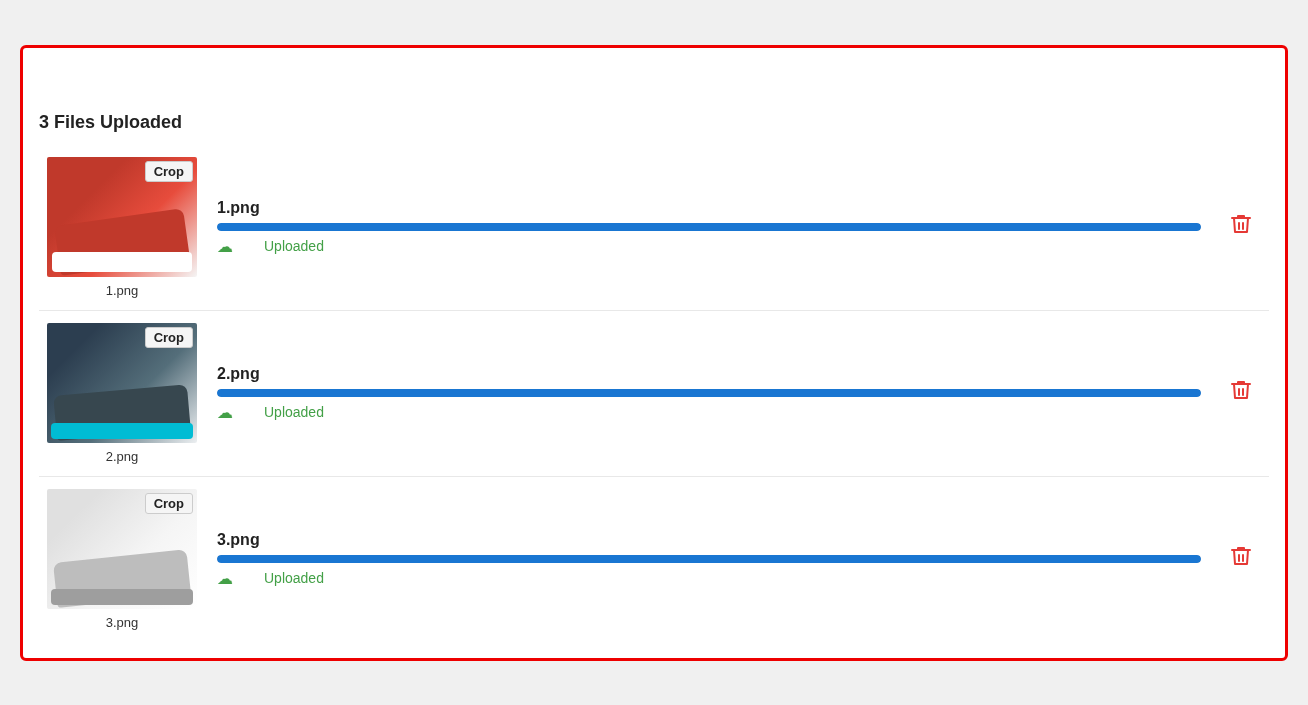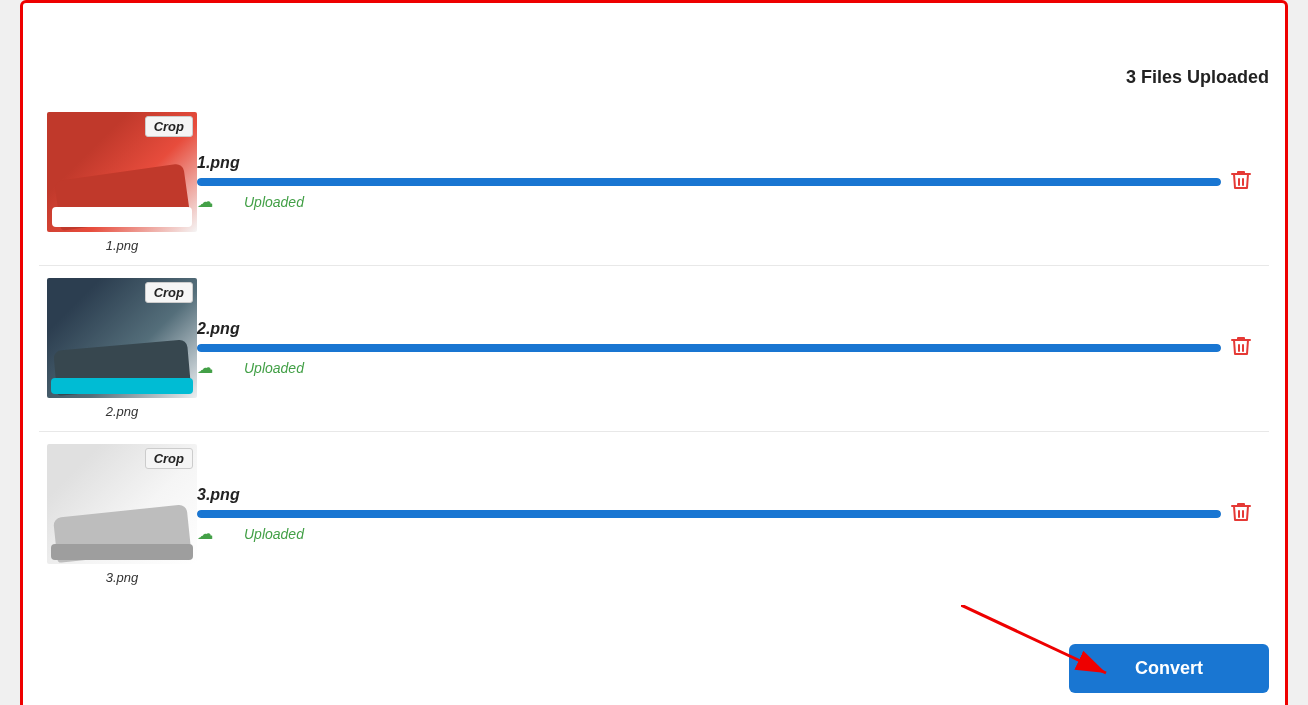--- a/index.html
+++ b/index.html
@@ -14,37 +14,36 @@
     .main-container {
       width: 1268px;
       background: #fff;
       border: 3px solid #e00;
       border-radius: 6px;
       padding: 16px;
       position: relative;
     }
     .header-row {
       display: flex;
-      justify-content: flex-end;
+      justify-content: flex-start;
       margin-bottom: 12px;
       margin-top: 48px;
     }
     .files-count {
       font-size: 18px;
       font-weight: bold;
       color: #222;
     }
     .file-row {
       display: flex;
       align-items: center;
       padding: 12px 8px;
       border-bottom: 1px solid #e8e8e8;
       background: #fff;
-      gap: 0;
-      font-style: italic;
+      gap: 20px;
     }
     .file-row:last-of-type {
       border-bottom: none;
     }
     .thumb-wrapper {
       display: flex;
       flex-direction: column;
       align-items: center;
       min-width: 130px;
     }
@@ -311,25 +310,13 @@
         <polyline points="3 6 5 6 21 6"></polyline>
         <path d="M19 6l-1 14H6L5 6"></path>
         <path d="M10 11v6"></path>
         <path d="M14 11v6"></path>
         <path d="M9 6V4h6v2"></path>
       </svg>
     </button>
   </div>
     </div>
 
-  <div class="footer-row">
-
-    <svg class="arrow-svg" width="160" height="80" viewBox="0 0 160 80">
-      <defs>
-        <marker id="arrowhead" markerWidth="10" markerHeight="7" refX="10" refY="3.5" orient="auto">
-          <polygon points="0 0, 10 3.5, 0 7" fill="#e00"></polygon>
-        </marker>
-      </defs>
-      <line x1="0" y1="0" x2="145" y2="68" stroke="#e00" stroke-width="3" marker-end="url(#arrowhead)"></line>
-    </svg>
-    <button class="convert-btn">Convert</button>
-  </div>
 </div>
 
 </body></html>

